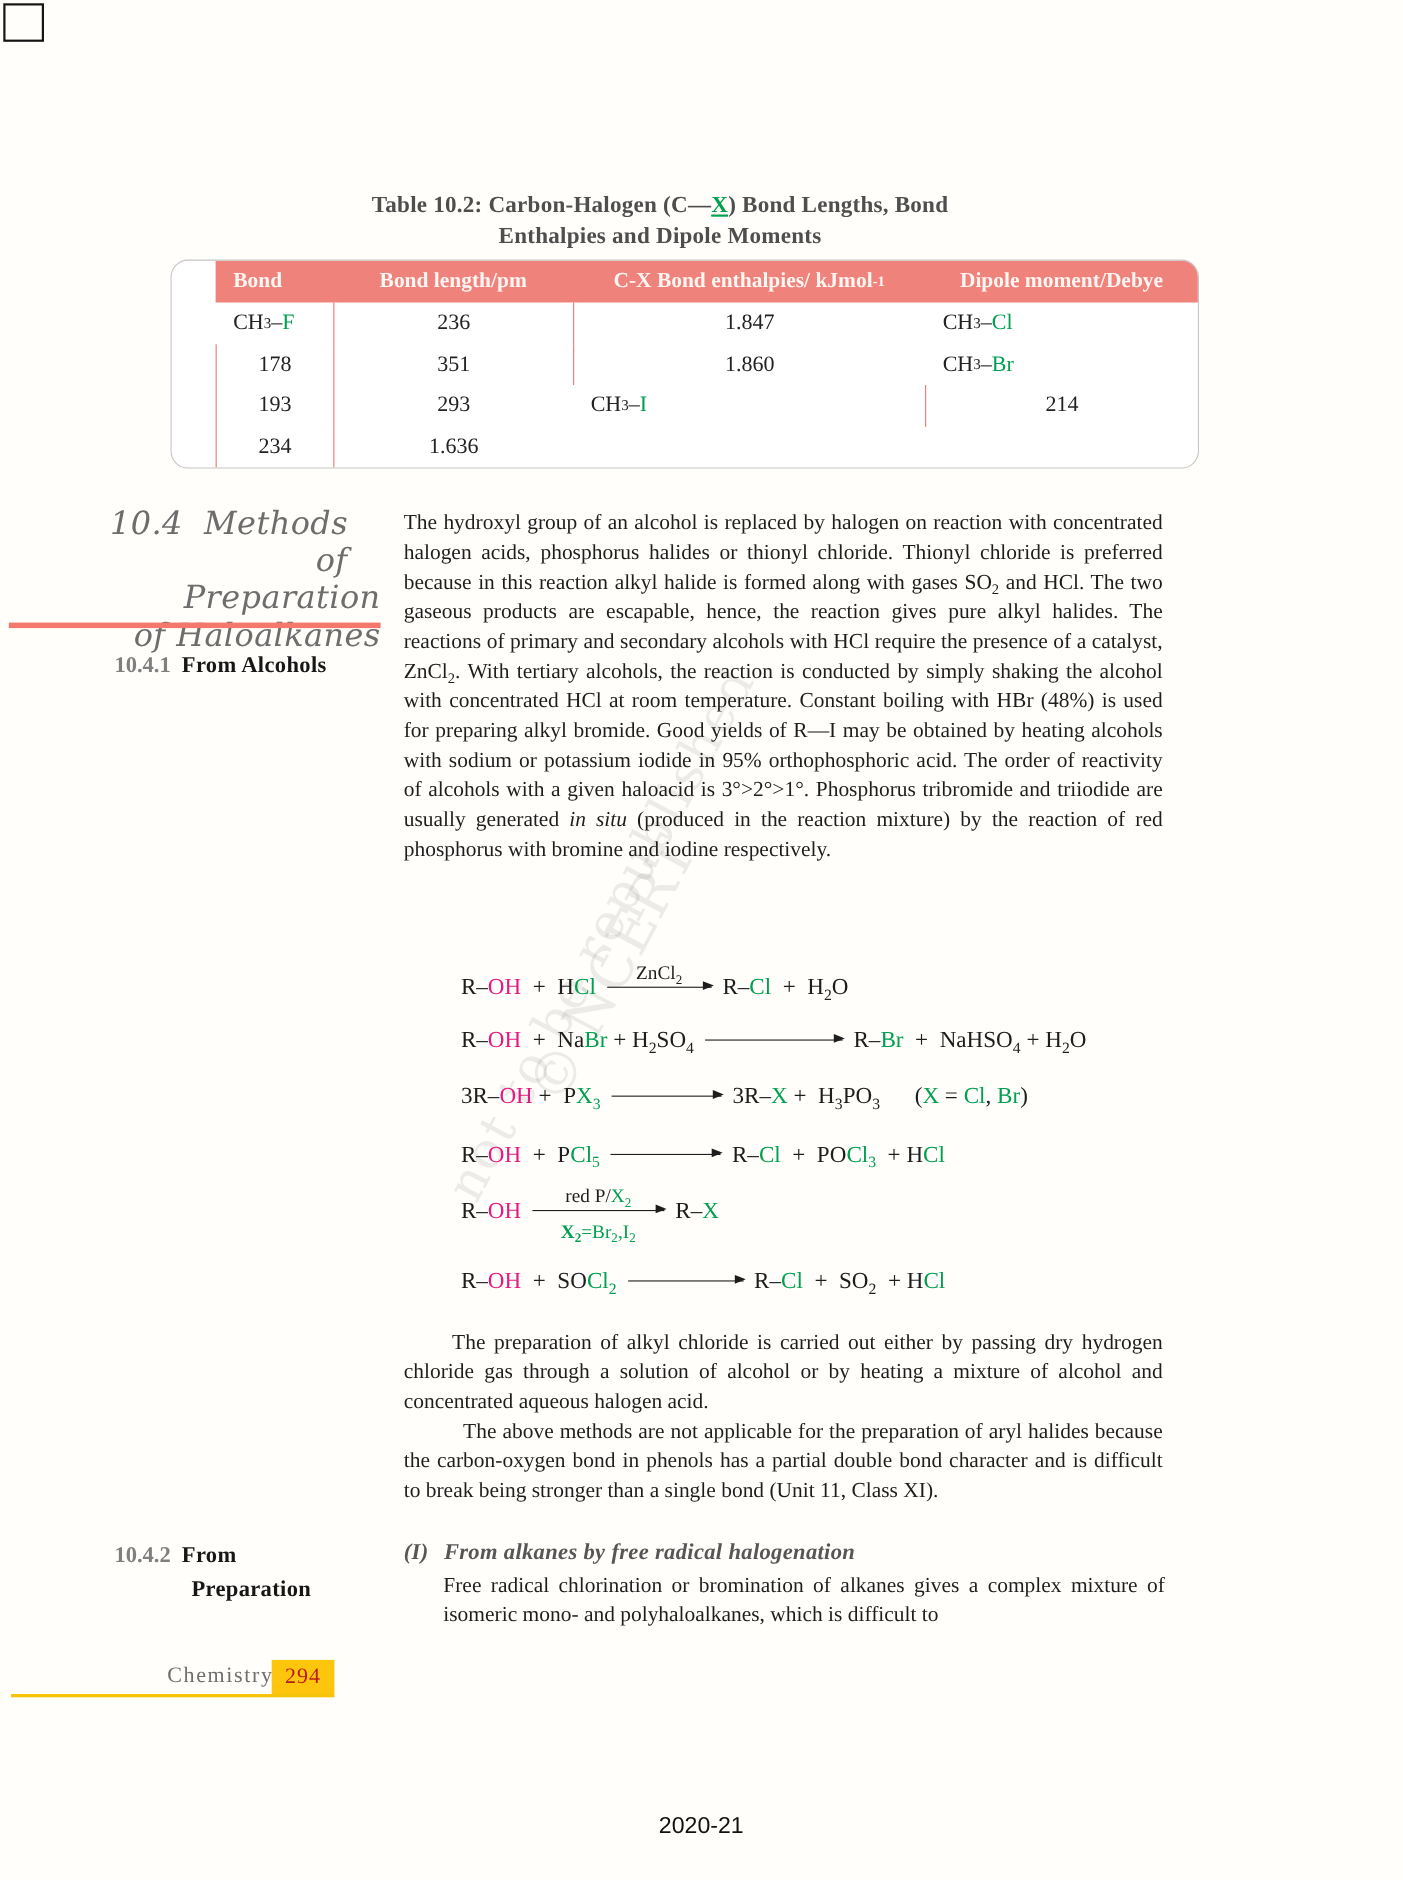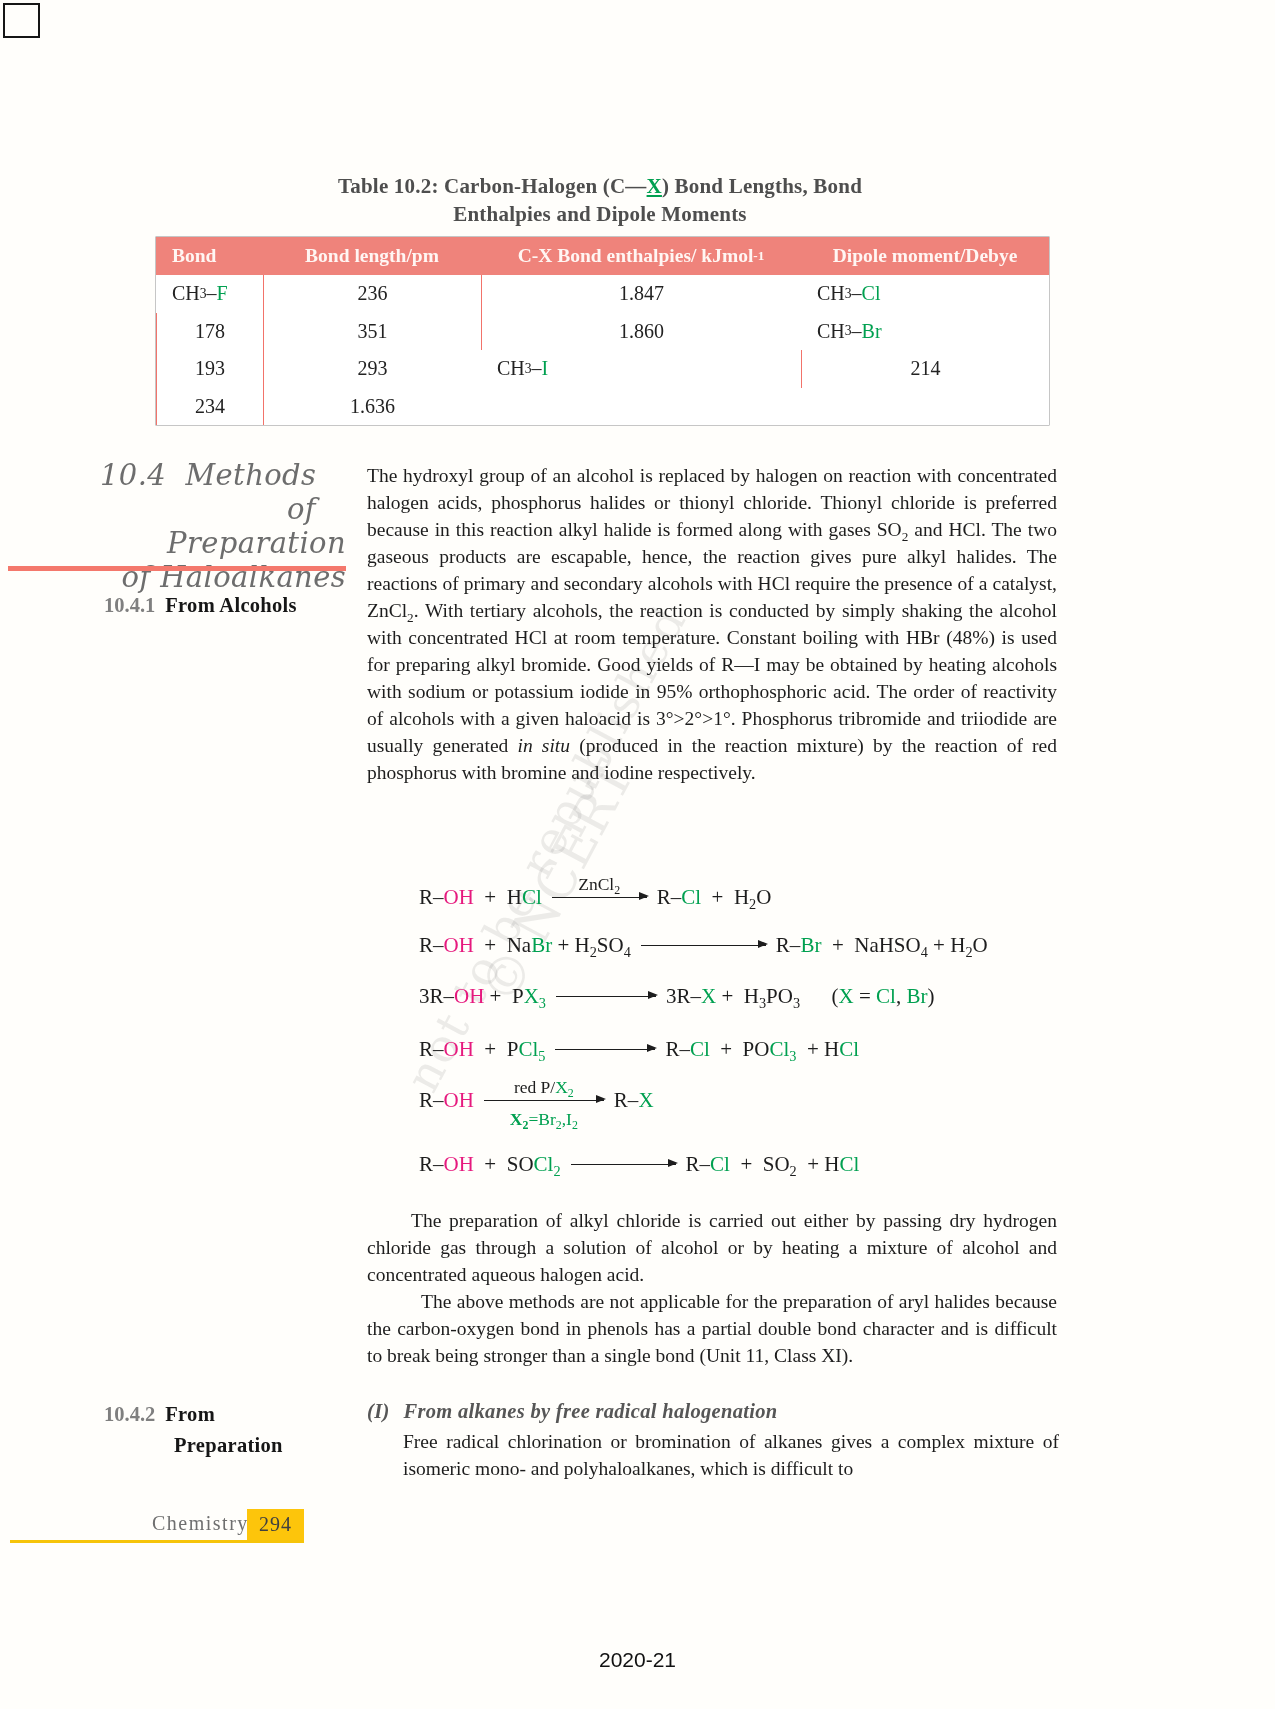--- a/index.html
+++ b/index.html
@@ -7,22 +7,22 @@
        font-family:"Liberation Serif","DejaVu Serif",serif;color:#1e1e1e;
        overflow:hidden;}
   .abs{position:absolute;}
 
   
   .corner-mark{left:3px;top:3px;width:33px;height:31px;border:2.5px solid #151515;}
 
   
   .table-title{left:240px;top:172px;width:720px;text-align:center;
                font-size:21px;font-weight:bold;color:#4e4e4e;line-height:28px;letter-spacing:.2px;}
-  .chem-table{left:155px;top:236px;width:893px;border:1.5px solid #c6c6c6;border-radius:1px;
-              overflow:hidden;background:#fff;}
+  .chem-table{left:155px;top:236px;width:893px;border:1.5px solid #c6c6c6;border-radius:16px;
+              overflow:hidden;background:#fff;padding-left:40px;}
   .thead{display:grid;grid-template-columns:107px 218px 320px 248px;background:#ef837b;height:38px;}
   .thead .hcell{color:#fff6f3;font-weight:bold;font-size:19.5px;display:flex;align-items:center;justify-content:center;}
   .thead .hcell.col1{justify-content:flex-start;padding-left:16px;}
   .tbody{display:grid;grid-template-columns:107px 218px 320px 248px;grid-auto-rows:37.5px;}
   .tcell{display:flex;align-items:center;justify-content:center;font-size:20px;color:#222;}
   .tcell.col1{justify-content:flex-start;padding-left:16px;}
   .tcell.dv{border-left:1.6px solid #f2736a;}
 
   
   .h104{left:100px;top:458px;width:246px;text-align:right;font-family:"DejaVu Serif",serif;
@@ -68,21 +68,21 @@
 
   
   .wm{font-family:"DejaVu Serif",serif;color:rgba(110,110,110,0.13);white-space:pre;
       transform-origin:0 0;pointer-events:none;}
   .wm1{left:468px;top:985px;font-size:52px;transform:rotate(-62deg);}
   .wm2{left:395px;top:1075px;font-size:46px;letter-spacing:2px;transform:rotate(-62deg);}
 
   
   .footer-subject{left:152px;top:1512px;font-size:20px;color:#6f6f6f;letter-spacing:1.5px;}
   .page-badge{left:247px;top:1509px;width:57px;height:31px;background:#fdc50b;
-              display:flex;align-items:center;justify-content:center;font-size:20px;color:#404040;letter-spacing:1px;}
+              display:flex;align-items:center;justify-content:center;font-size:20px;color:#b91c1c;letter-spacing:1px;}
   .footer-rule{left:10px;top:1540px;width:294px;height:3px;background:#f6c40a;}
   .year{left:0;top:1648px;width:1275px;text-align:center;
         font-family:"Liberation Sans","DejaVu Sans",sans-serif;font-size:21px;color:#111;}
 </style>
 </head>
 <body>
 
 <div class="abs corner-mark"></div>
 
 <div class="abs wm wm1">© NCERT</div>

